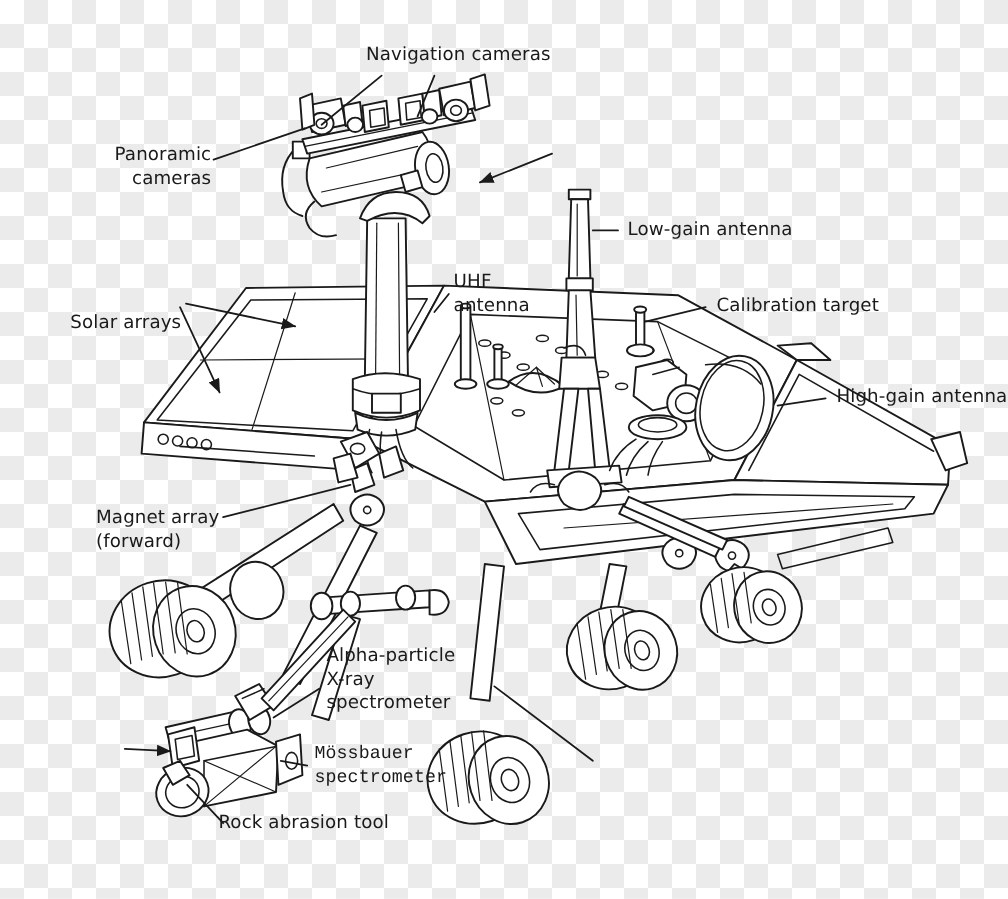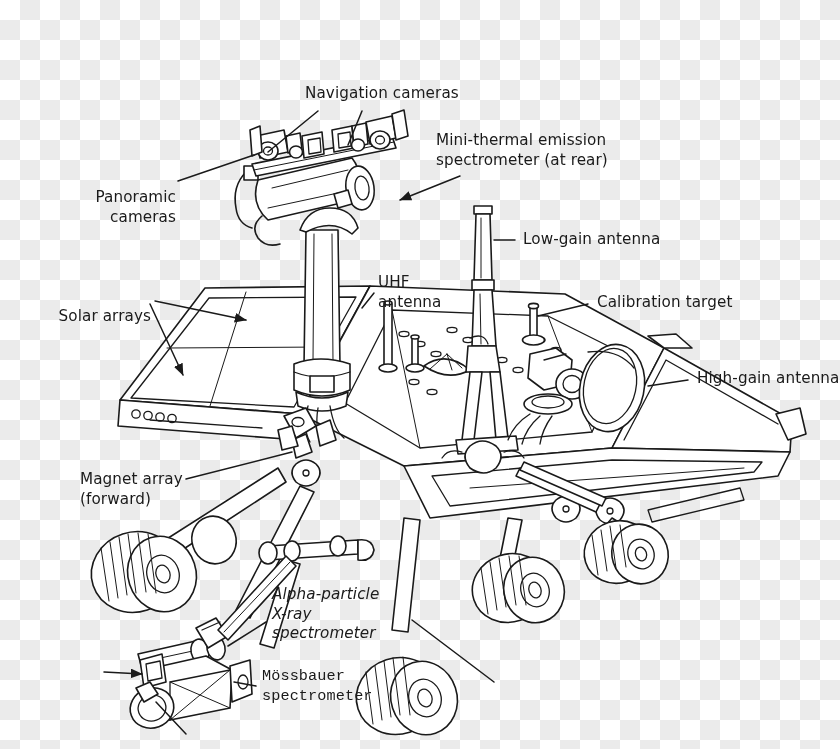--- a/index.html
+++ b/index.html
@@ -7,21 +7,21 @@
     width:840px;height:749px;
     font-family:"DejaVu Sans","Liberation Sans",sans-serif;
     background-color:#ffffff;
     background-image:
       linear-gradient(45deg,#ebebeb 25%,transparent 25%,transparent 75%,#ebebeb 75%,#ebebeb),
       linear-gradient(45deg,#ebebeb 25%,transparent 25%,transparent 75%,#ebebeb 75%,#ebebeb);
     background-size:40px 40px;
     background-position:0 0,20px 20px;
     overflow:hidden;
   }
-  #stage{position:relative;width:840px;height:576px;margin-top:48px;}
+  #stage{position:relative;width:840px;height:576px;}
   #art{position:absolute;left:0;top:0;width:840px;height:749px;}
   .lbl{
     position:absolute;
     color:#1a1a1a;
     font-size:15.2px;
     line-height:19.5px;
     white-space:pre;
     letter-spacing:.1px;
   }
   .lbl.r{text-align:right;}
@@ -365,43 +365,42 @@
       <path class="ld" d="M256,638 L234,634"></path>
 
       <path class="ld" d="M186,686 L156,654"></path>
 
       <path class="ld" d="M494,634 L412,572"></path>
     </g>
   </svg>
 
   <div class="lbl" style="left:305px;top:36px;">Navigation cameras</div>
 
-  <div class="lbl r" style="left:94px;top:140px;width:82px;">Panoramic
+  <div class="lbl r" style="left:94px;top:119px;width:82px;">Panoramic
 cameras</div>
 
-  <div class="lbl" style="left:436px;top:83px;">Mini-thermal emission
-spectrometer (at rear)</div>
 
   <div class="lbl" style="left:523px;top:182px;">Low-gain antenna</div>
 
   <div class="lbl" style="left:378px;top:225px;">UHF
 antenna</div>
 
   <div class="lbl" style="left:597px;top:245px;">Calibration target</div>
 
   <div class="lbl r" style="left:55px;top:259px;width:96px;">Solar arrays</div>
 
   <div class="lbl" style="left:80px;top:422px;">Magnet array
 (forward)</div>
 
   <div class="lbl" style="left:697px;top:321px;">High-gain antenna</div>
 
-  <div class="lbl" style="left:272px;top:537px;font-style:italic;">Alpha-particle
+  <div class="lbl" style="left:272px;top:537px;">Alpha-particle
 X-ray
 spectrometer</div>
 
 
   <div class="lbl" style="left:262px;top:619px;font-family:Liberation Mono, monospace;">Mössbauer
 spectrometer</div>
 
+  <div class="lbl" style="left:182px;top:676px;">Rock abrasion tool</div>
 
 
 </div>
 
 </body></html>

